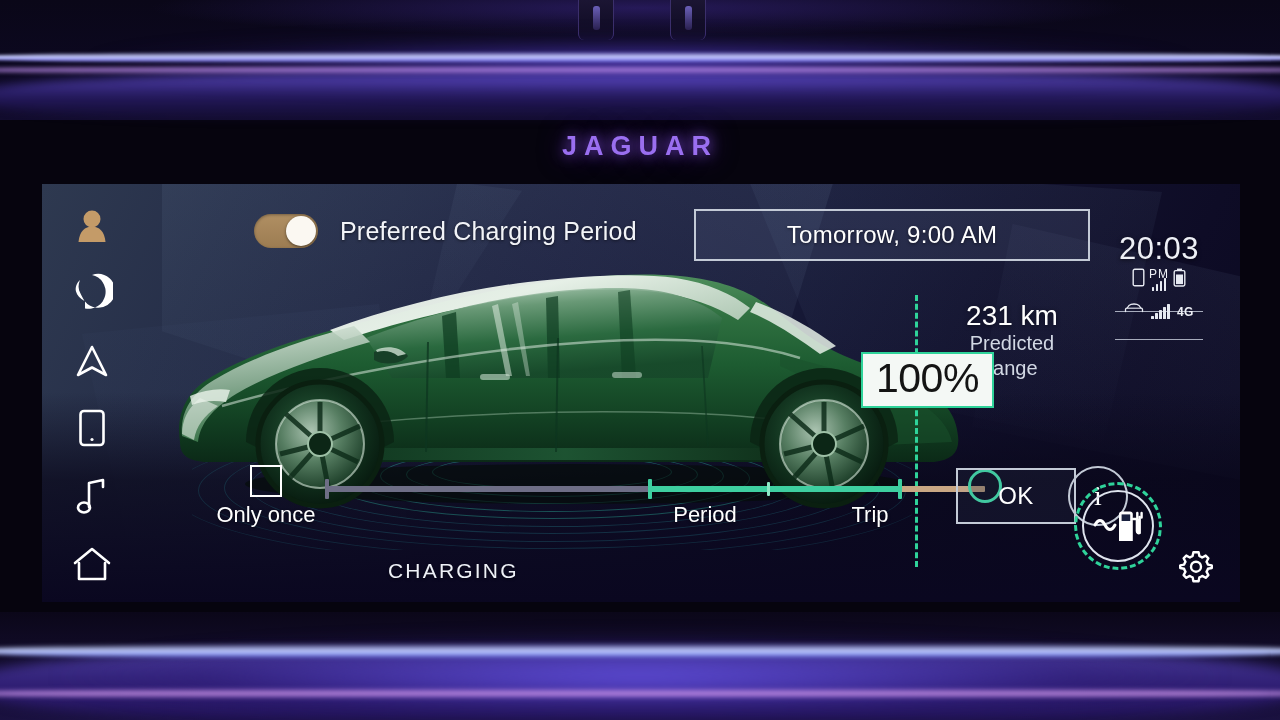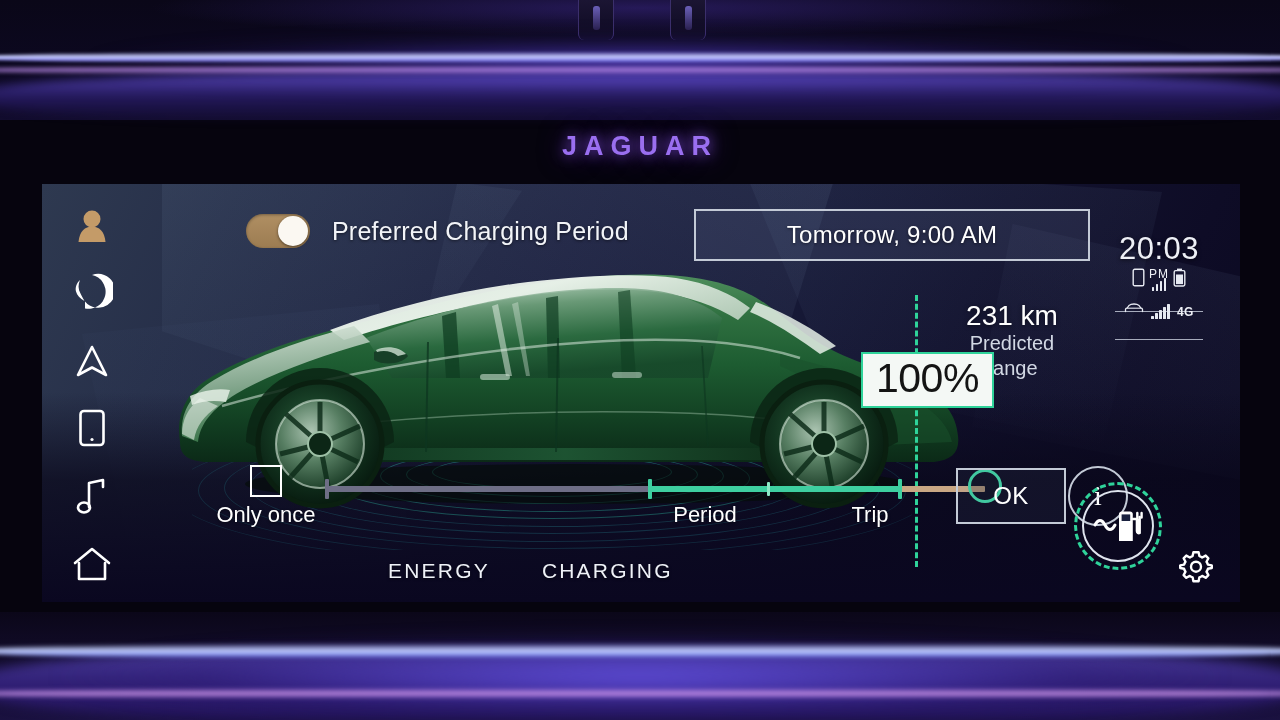--- a/index.html
+++ b/index.html
@@ -116,21 +116,21 @@
 
   
   #sidebar { position: absolute; left: 0; top: 0; width: 100px; height: 418px; z-index: 6; }
   .side-item {
     position: absolute; left: 50px; transform: translateX(-50%);
     width: 56px; height: 50px; display: flex; align-items: center; justify-content: center;
   }
   .side-item svg { display: block; }
 
   
-  .toggle-row { position: absolute; left: 204px; top: 30px; display: flex; align-items: center; z-index: 6; }
+  .toggle-row { position: absolute; left: 212px; top: 30px; display: flex; align-items: center; z-index: 6; }
   .toggle {
     width: 64px; height: 34px; border-radius: 17px;
     background: linear-gradient(180deg,#b08f63,#9c7c52);
     position: relative; box-shadow: inset 0 1px 3px rgba(0,0,0,.35);
   }
   .toggle .knob {
     position: absolute; right: 2px; top: 2px; width: 30px; height: 30px; border-radius: 50%;
     background: #fbf8f2; box-shadow: 0 1px 3px rgba(0,0,0,.5);
   }
   .toggle-label {
@@ -227,21 +227,21 @@
     border: 3px solid #3ecfa0; border-radius: 50%; background: rgba(10,20,30,.25);
   }
   .slider-caption {
     position: absolute; color: #fff; font-size: 22px; text-shadow: 0 1px 3px rgba(0,0,0,.5);
     text-align: center; top: 318px;
   }
   .cap-daily { left: 608px; width: 110px; }
   .cap-trip  { left: 783px; width: 90px; }
 
   .ok-btn {
-    position: absolute; left: 914px; top: 284px; width: 110px; height: 56px;
+    position: absolute; left: 914px; top: 284px; width: 120px; height: 56px;
     border: 2px solid #c3cad6; background: rgba(120,140,175,.08);
     display: flex; align-items: center; justify-content: center;
     color: #fff; font-size: 24px; letter-spacing: .5px;
   }
   .info-btn {
     position: absolute; left: 1026px; top: 282px; width: 60px; height: 60px;
     border: 2px solid #c3cad6; border-radius: 50%;
     display: flex; align-items: center; justify-content: center;
     color: #fff; font-size: 28px; font-family: "Liberation Serif", serif;
   }
@@ -569,21 +569,20 @@
       </div>
 
       <div class="slider-caption cap-daily">Period</div>
       <div class="slider-caption cap-trip">Trip</div>
 
       <div class="ok-btn">OK</div>
       <div class="info-btn">i</div>
     </div>
 
     <div id="tabs">
-      <div class="tab">ENERGY</div>
       <div class="tab">CHARGING</div>
     </div>
 
     <div class="gear-btn">
       <span>
         <svg width="36" height="36" viewBox="0 0 36 36">
           <path d="M18,4.2 L20.6,4.2 L21.4,8.1 C22.4,8.4 23.4,8.9 24.2,9.5 L27.7,7.6 L30.4,10.3 L28.5,13.8
                    C29.1,14.6 29.6,15.6 29.9,16.6 L33.8,17.4 L33.8,20 L29.9,20.8 C29.6,21.8 29.1,22.8 28.5,23.6
                    L30.4,27.1 L27.7,29.8 L24.2,27.9 C23.4,28.5 22.4,29 21.4,29.3 L20.6,33.2 L18,33.2 L15.4,33.2
                    L14.6,29.3 C13.6,29 12.6,28.5 11.8,27.9 L8.3,29.8 L5.6,27.1 L7.5,23.6

